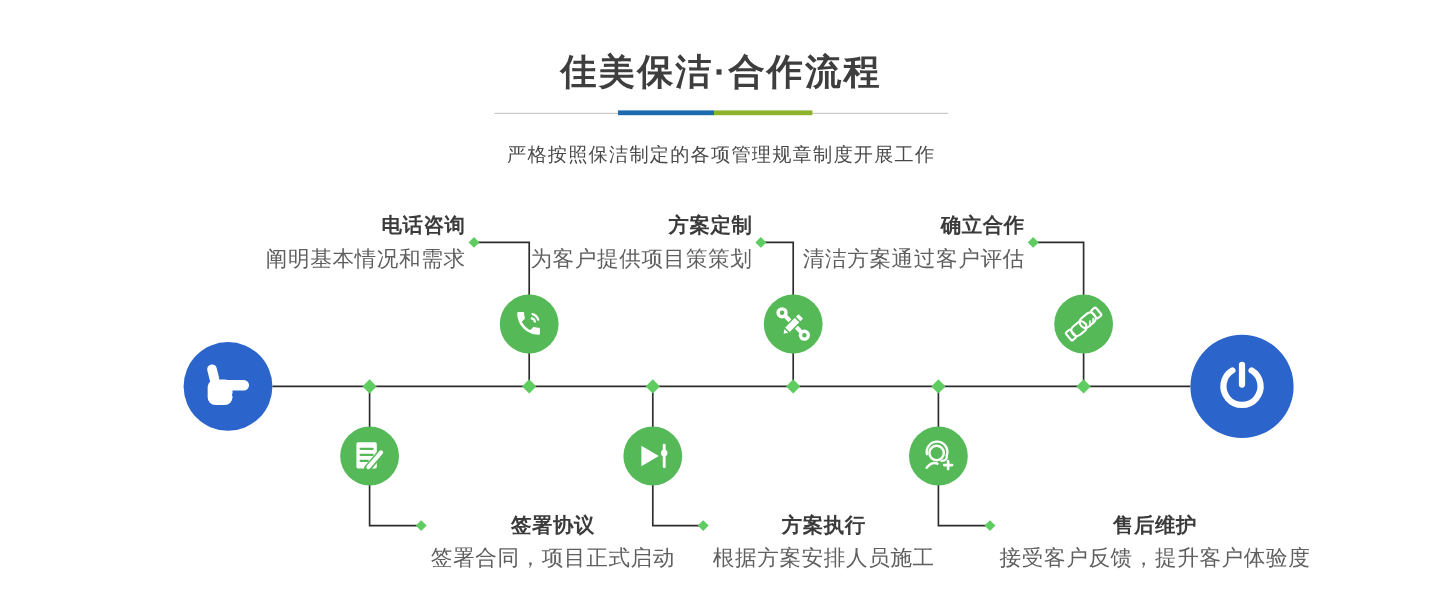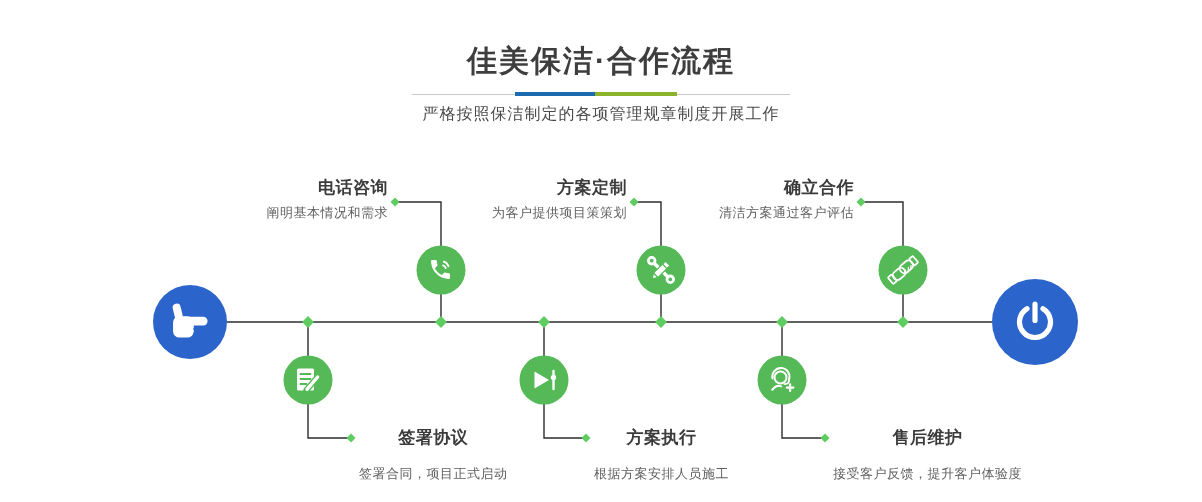--- a/index.html
+++ b/index.html
@@ -15,31 +15,31 @@
   .header h1{
     margin:0;font-size:30px;line-height:37px;font-weight:700;
     color:var(--title_gray,#3e3e3e);letter-spacing:2px;
   }
   .divider{position:relative;width:378px;height:5px;margin:13px auto 0;}
   .divider .base{position:absolute;left:0;right:0;top:2px;height:1px;background:#c9c9c9;}
   .divider .bar{position:absolute;top:0;height:4px;}
   .divider .bar.blue{left:103px;width:80px;background:var(--divider_blue,#1c6ab0);}
   .divider .bar.green{left:183px;width:82px;background:var(--divider_green,#8cb32a);}
   .subtitle{
-    margin:7px 0 0;font-size:16px;letter-spacing:1px;
+    margin:22px 0 0;font-size:16px;letter-spacing:1px;
     color:var(--text_gray,#4a4a4a);
   }
 
   
   .lbl{position:absolute;white-space:nowrap;}
   .lbl .t{font-size:17px;font-weight:700;color:#3b3b3b;line-height:20px;letter-spacing:.5px;}
-  .lbl .d{font-size:13px;color:#5f5f5f;margin-top:6px;letter-spacing:.5px;}
+  .lbl .d{font-size:18px;color:#5f5f5f;margin-top:6px;letter-spacing:.5px;}
   .lbl.top{top:178px;text-align:right;}
   .lbl.bottom{top:428px;text-align:center;}
-  .lbl.bottom .d{margin-top:17px;}
+  .lbl.bottom .d{margin-top:5px;}
   #tl0{right:814px;} #tl1{right:575px;} #tl2{right:348px;}
   #bl0{left:359px;}  #bl1{left:594px;}  #bl2{left:833px;}
 
   
   svg{position:absolute;top:0;left:0;}
   .ln{stroke:var(--line_dark,#2d2d2d);stroke-width:1.4;fill:none;}
   .dmd{fill:var(--diamond_green,#5ecc60);}
   .gc{fill:var(--step_green,#55b957);}
   .bc{fill:var(--node_blue,#2b64ca);}
   .iw{stroke:#fff;fill:none;stroke-linecap:round;stroke-linejoin:round;}

